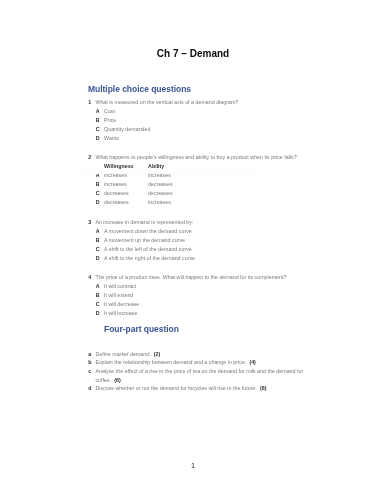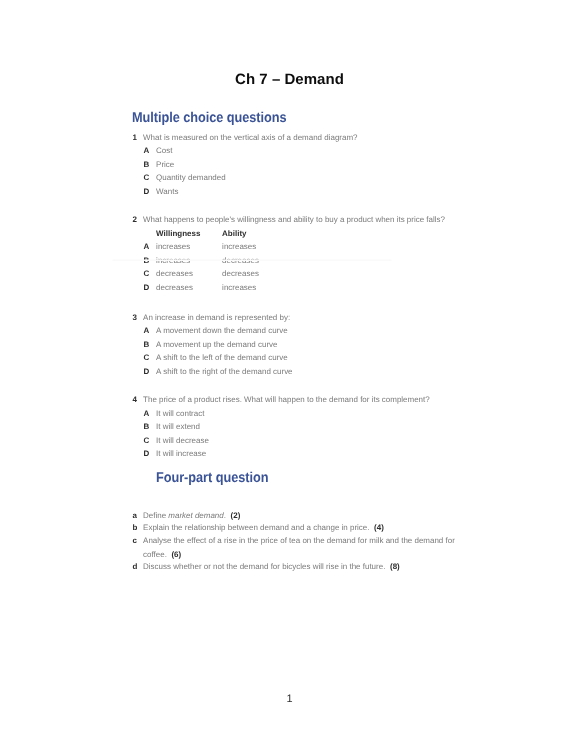--- a/index.html
+++ b/index.html
@@ -12,21 +12,21 @@
   }
   .page { position:relative; width:306px; height:500px; background:#ffffff; }
 
   .doc-title {
     position:absolute; left:0; top:49.2px; width:386px;
     text-align:center;
     font-size:10.0px; font-weight:bold; color:#0d0d0d;
     line-height:1; letter-spacing:0.02px;
   }
 
-  .content { position:absolute; left:88.3px; top:74px; width:230px; }
+  .content { position:absolute; left:88.3px; top:84px; width:230px; }
 
   .section-heading {
     color:#3a5396; font-weight:bold; font-size:9.5px;
     line-height:1; letter-spacing:-0.03px; white-space:nowrap;
     display:block;
   }
   .section-heading > span {
     display:inline-block; transform:scaleX(0.893); transform-origin:left center;
   }
   .sec-mcq { margin:0 0 0 0; }

